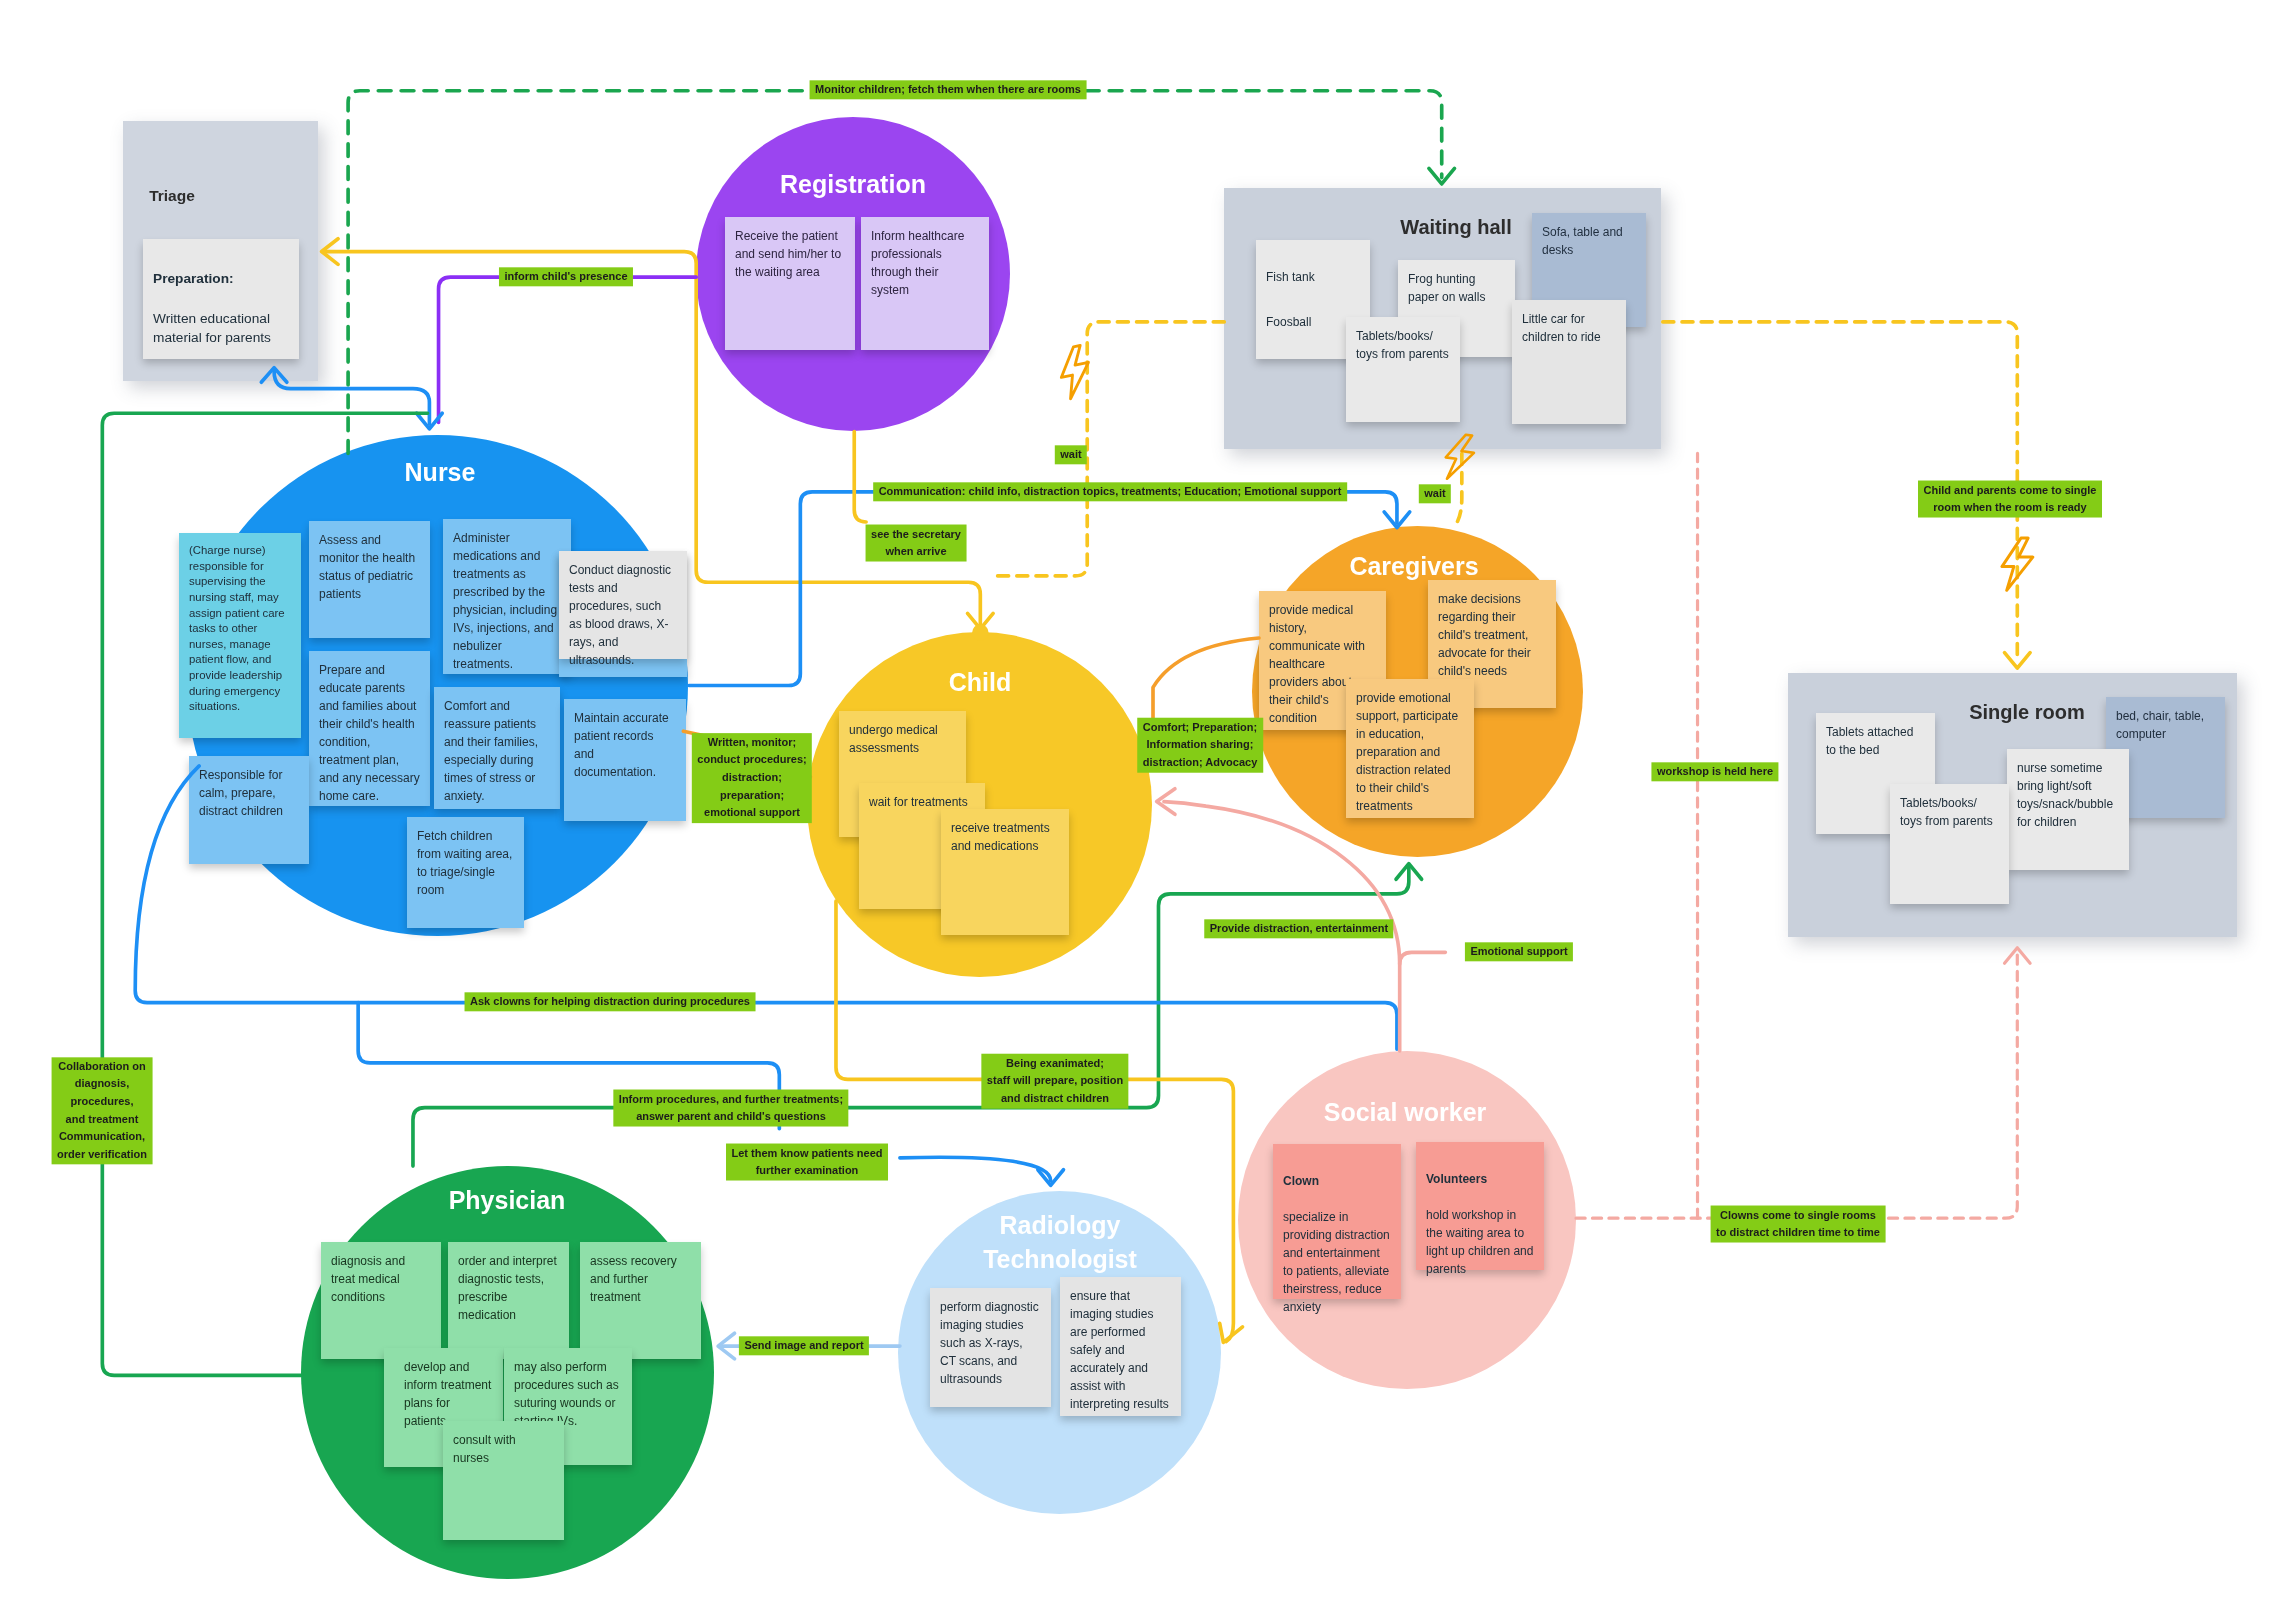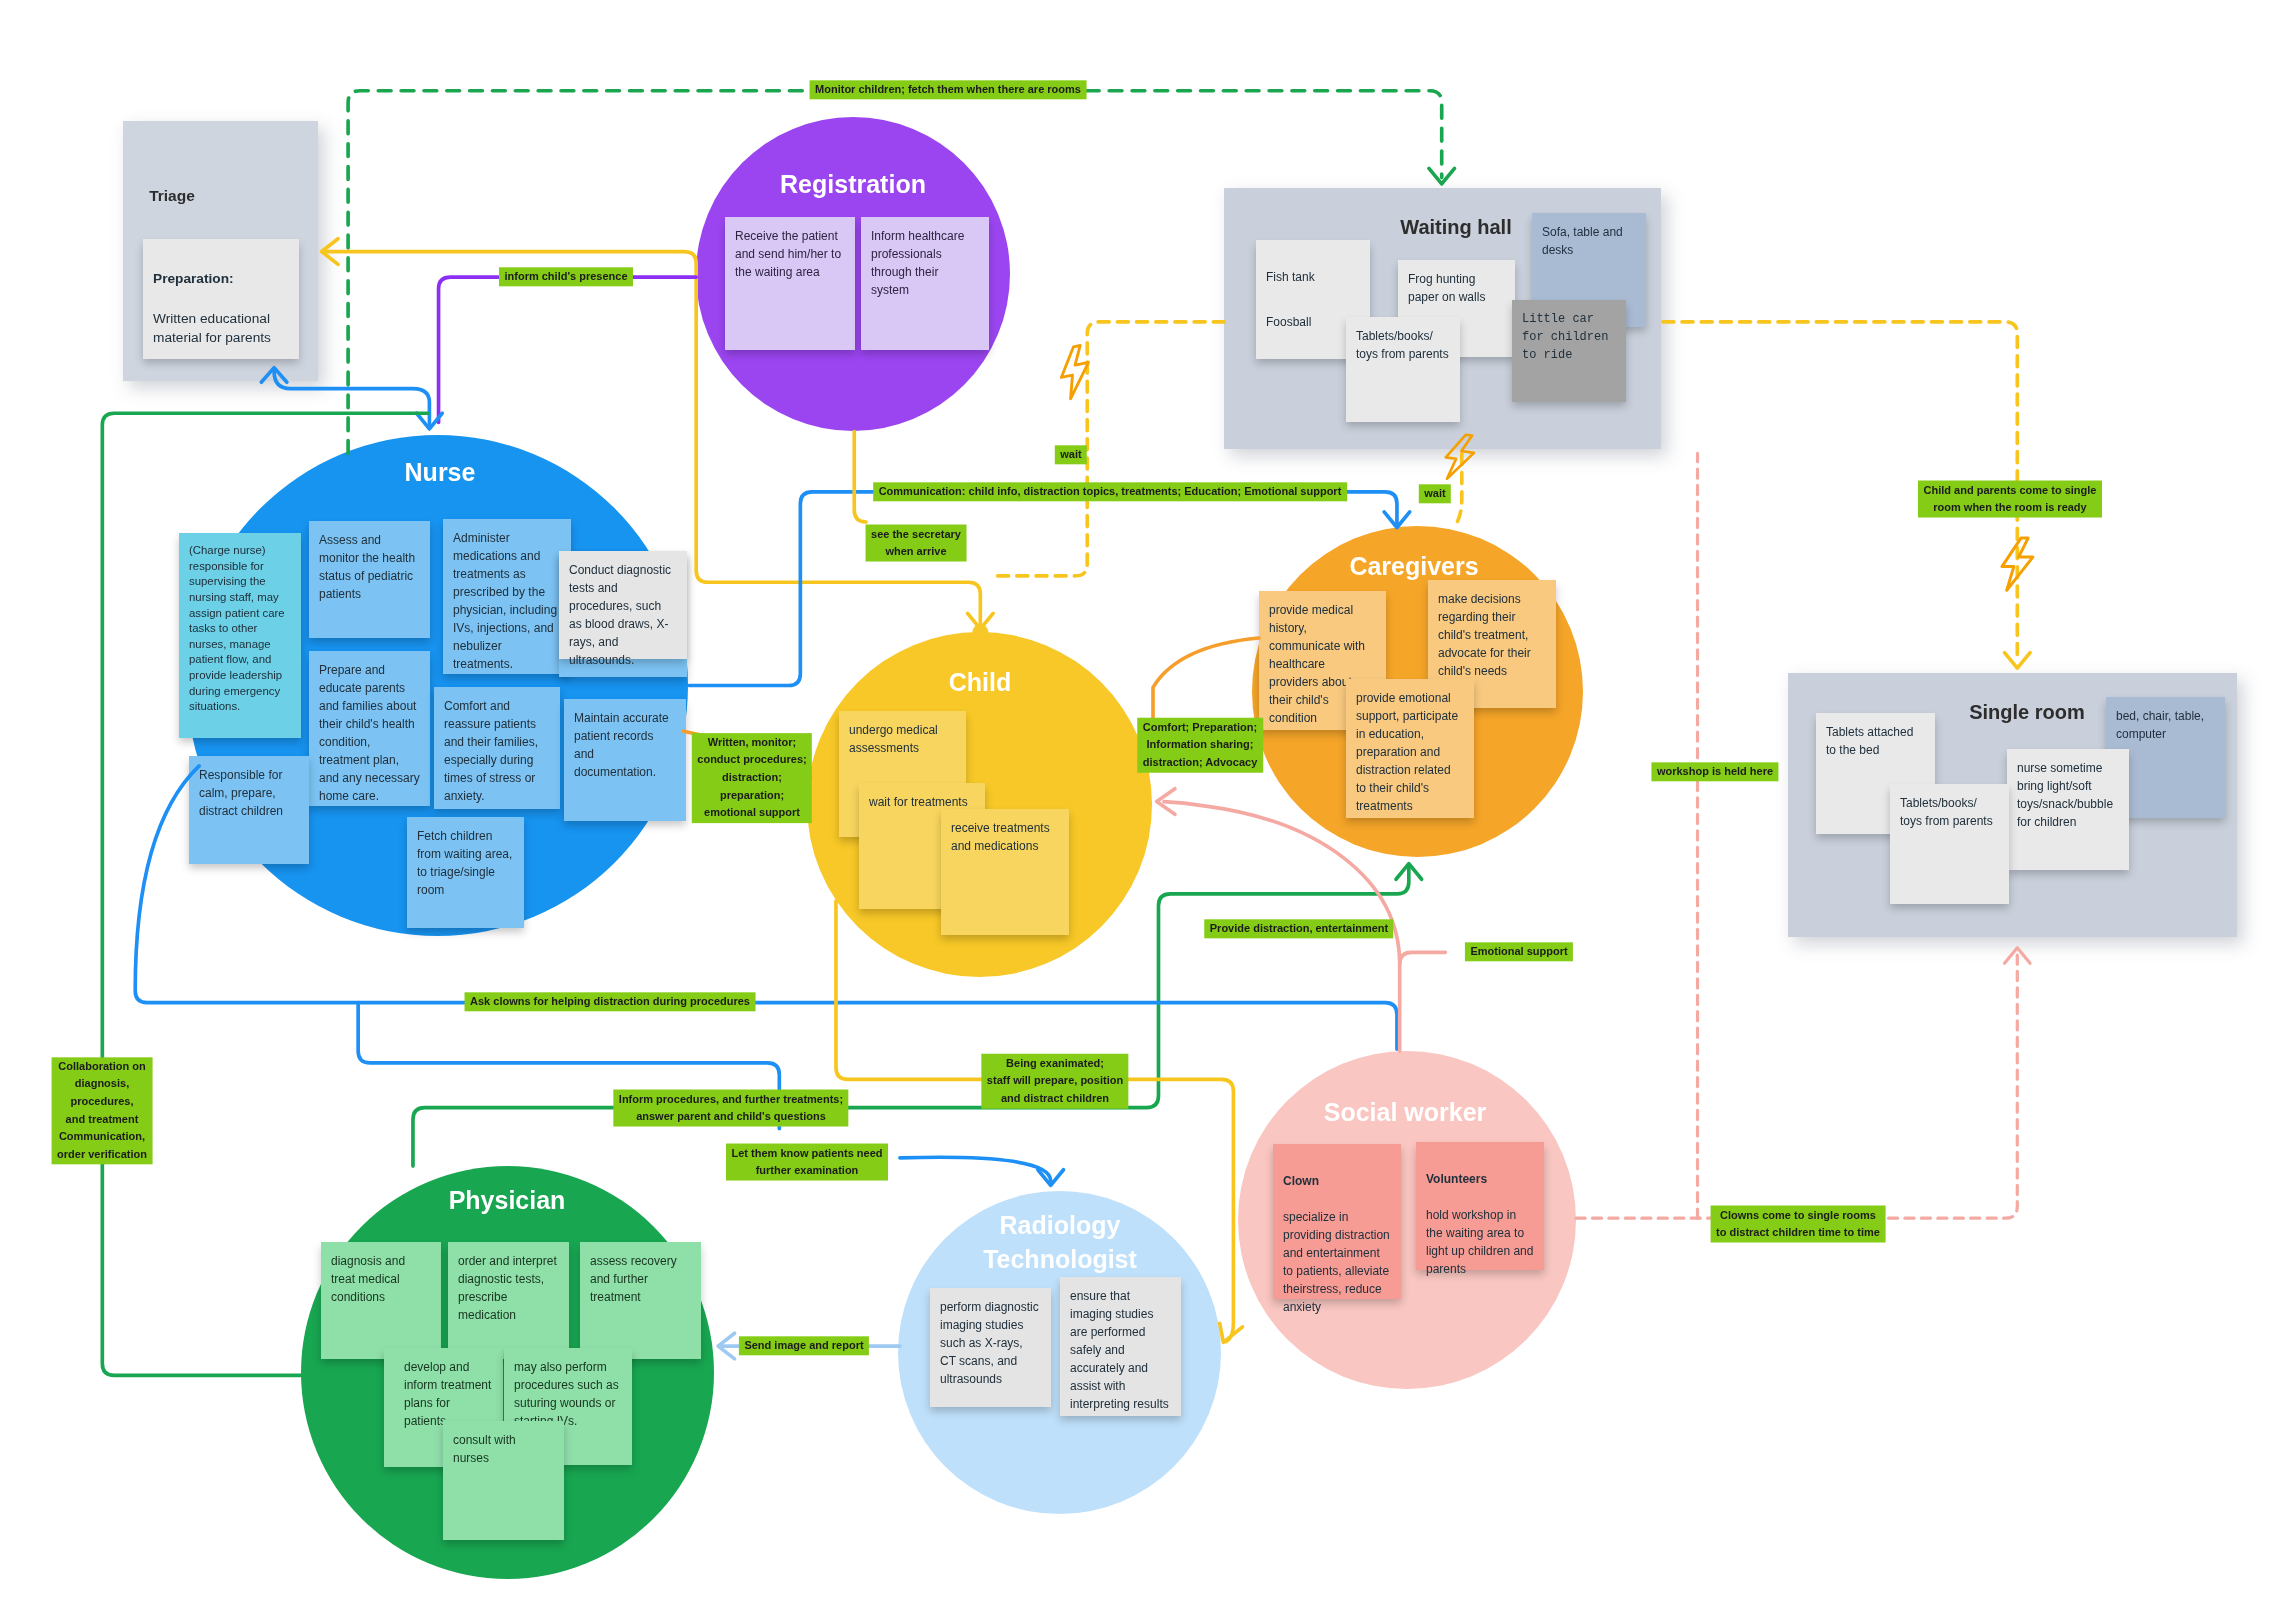--- a/index.html
+++ b/index.html
@@ -35,21 +35,21 @@
   <div class="room" style="left:1224px;top:188px;width:437px;height:261px;background:#c9d0db;"></div>
   <div class="room-title" style="left:1456px;top:227px;font-size:20px;">Waiting hall</div>
   <div class="note" style="left:1256px;top:240px;width:114px;height:119px;background:#e9e9e9;">
     <span>Fish tank</span>
     <span style="display:block;margin-top:27.4px;">Foosball</span>
   </div>
   <div class="note" style="left:1532px;top:213px;width:114px;height:114px;background:#a9bbd3;color:#1f2d3d;">Sofa, table and desks</div>
   <div class="note" style="left:1398px;top:260px;width:117px;height:97px;background:#e9e9e9;">Frog hunting paper on walls</div>
   <div class="note" style="left:1346px;top:317px;width:114px;height:105px;background:#e9e9e9;">Tablets/books/
 toys from parents</div>
-  <div class="note" style="left:1512px;top:300px;width:114px;height:102px;background:#a3a3a3;font-family:Liberation Mono, monospace;">Little car for children to ride</div>
+  <div class="note" style="left:1512px;top:300px;width:114px;height:124px;background:#e5e5e5;">Little car for children to ride</div>
 
   <div class="room" style="left:1788px;top:673px;width:449px;height:264px;background:#c9d0db;"></div>
   <div class="room-title" style="left:2027px;top:712px;font-size:20px;">Single room</div>
   <div class="note" style="left:2106px;top:697px;width:119px;height:121px;background:#a9bbd3;color:#1f2d3d;">bed, chair, table, computer</div>
   <div class="note" style="left:1816px;top:713px;width:119px;height:121px;background:#e9e9e9;">Tablets attached to the bed</div>
   <div class="note" style="left:2007px;top:749px;width:122px;height:121px;background:#e9e9e9;">nurse sometime
 bring light/soft
 toys/snack/bubble
 for children</div>
   <div class="note" style="left:1890px;top:784px;width:119px;height:120px;background:#e9e9e9;">Tablets/books/

